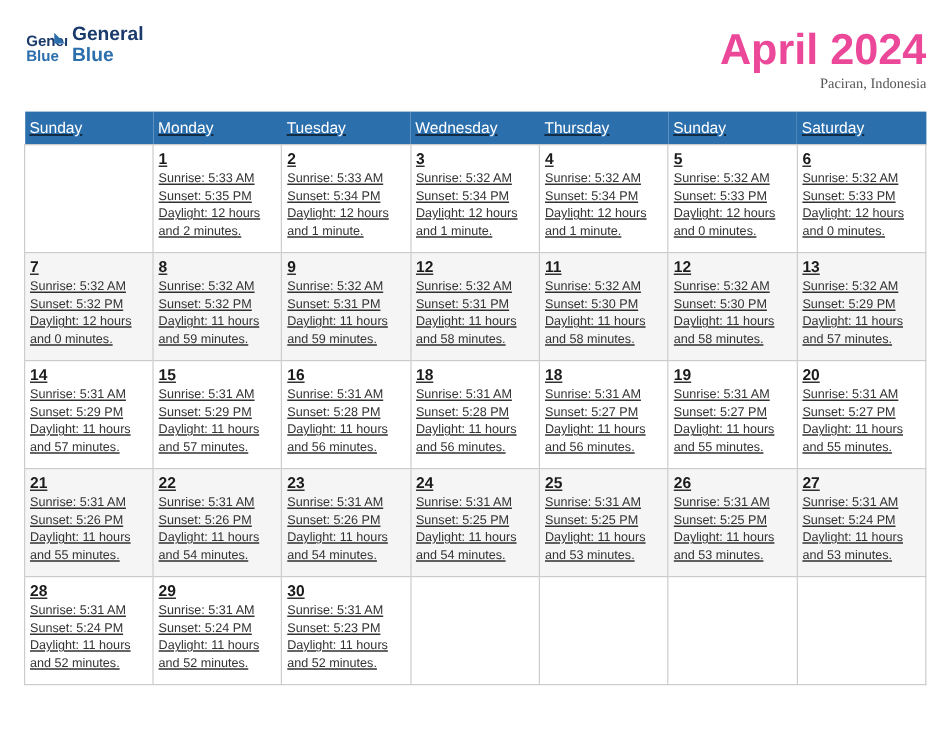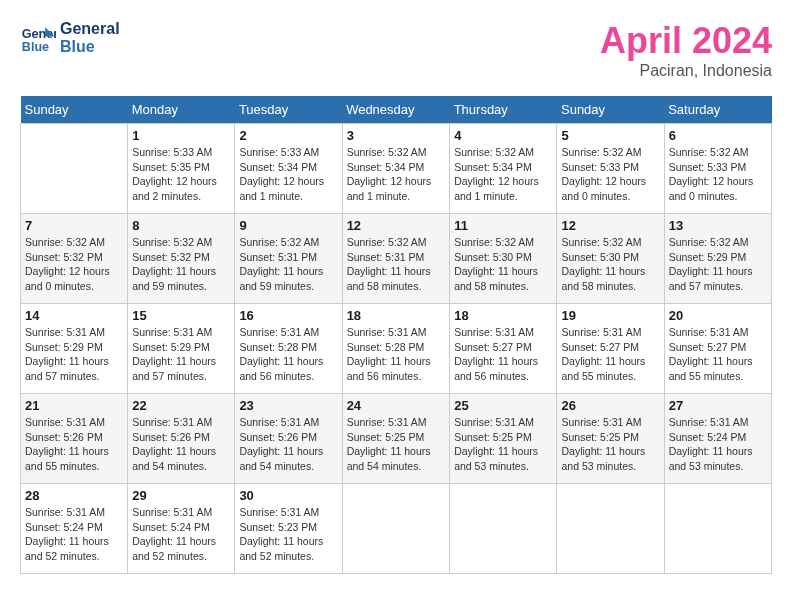--- a/index.html
+++ b/index.html
@@ -27,27 +27,29 @@
     }
     .title-block {
       text-align: right;
     }
     .month-title {
       font-size: 36px;
       font-weight: bold;
       color: #ec4899;
     }
     .location {
-      font-size: 16px;
+      font-size: 12px;
       color: #555;
+      font-family: Liberation Serif, serif;
     }
     table {
       width: 100%;
       border-collapse: collapse;
       font-size: 11px;
+      text-decoration: underline;
     }
     thead tr th {
       background-color: #2c6fad;
       color: white;
       padding: 6px 4px;
       text-align: left;
       font-size: 13px;
       font-weight: normal;
     }
     tbody tr td {

